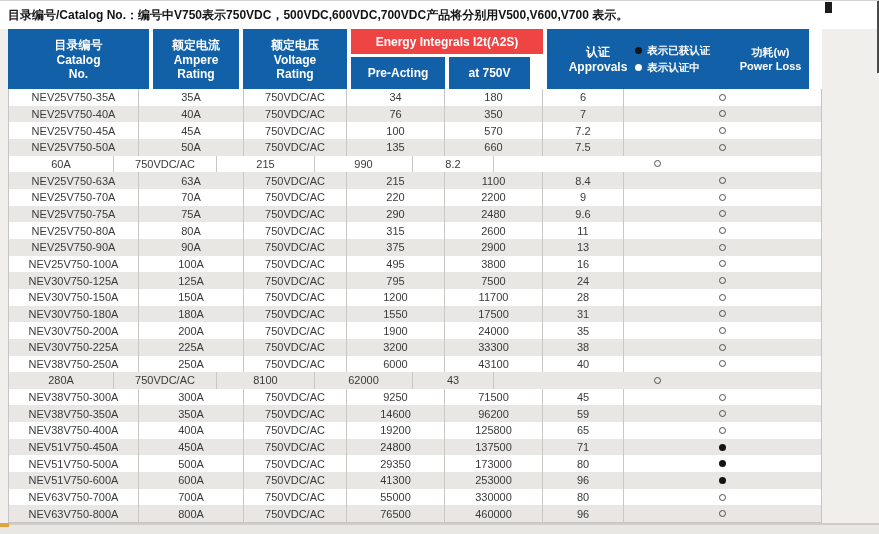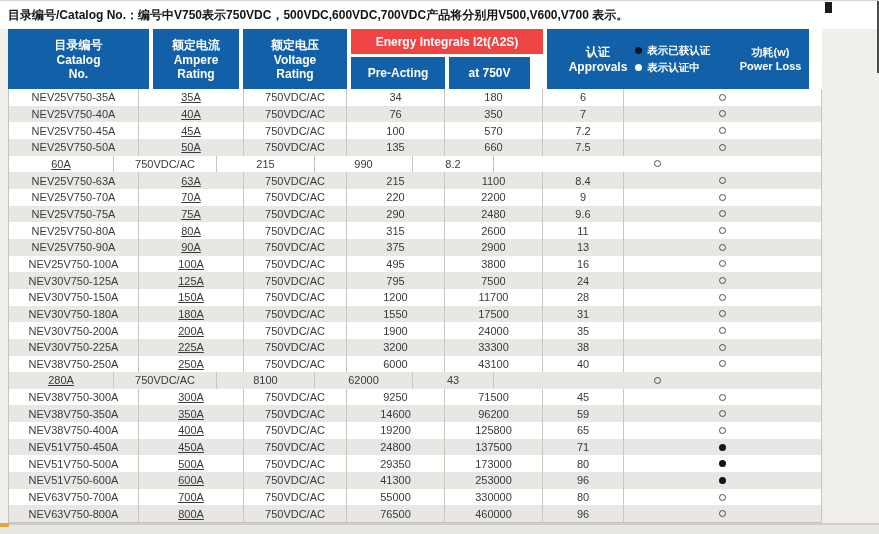--- a/index.html
+++ b/index.html
@@ -68,21 +68,21 @@
   }
   .tr { flex:1; display:flex; }
   .tr:nth-child(even) { background:#e9e7e4; }
   .td {
     display:flex; align-items:center; justify-content:center;
     font-size:11px; color:#3a3a3a; border-right:1px solid #c9c7c4;
     overflow:hidden; white-space:nowrap;
   }
   .td:last-child { border-right:none; }
   .td-catalog { width:130px; }
-  .td-ampere  { width:105px;text-decoration:underline; }
+  .td-ampere  { width:105px; }
   .td-voltage { width:103px; }
   .td-pre     { width:98px; }
   .td-at750   { width:98px; }
   .td-power   { width:81px; }
   .td-appr    { flex:1; }
   .circle { width:7px; height:7px; border-radius:50%; }
   .circle.hollow { border:1.3px solid #4e4e4e; background:transparent; }
   .circle.filled { background:#141414; }
 
   

